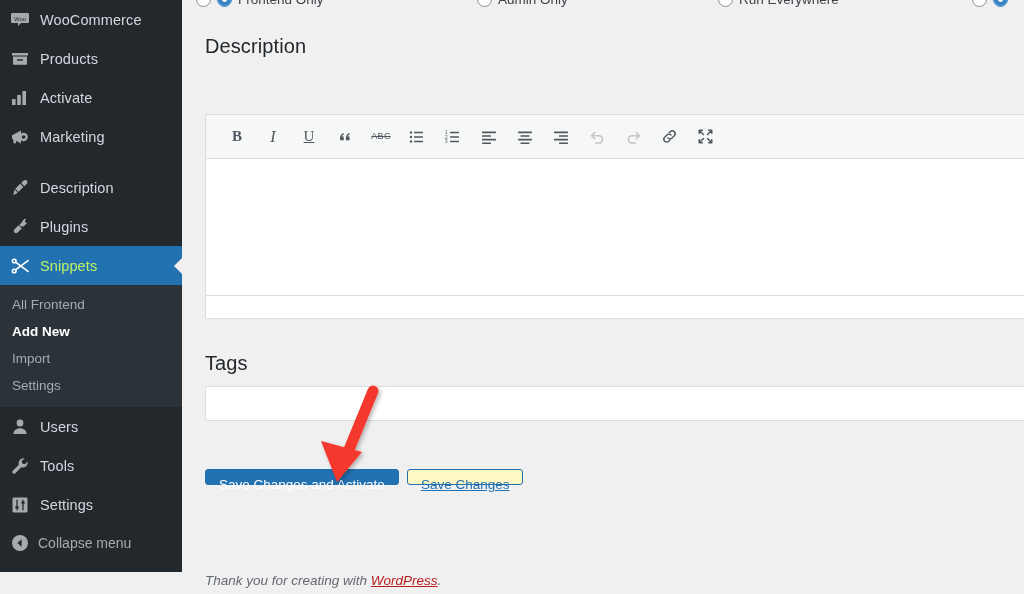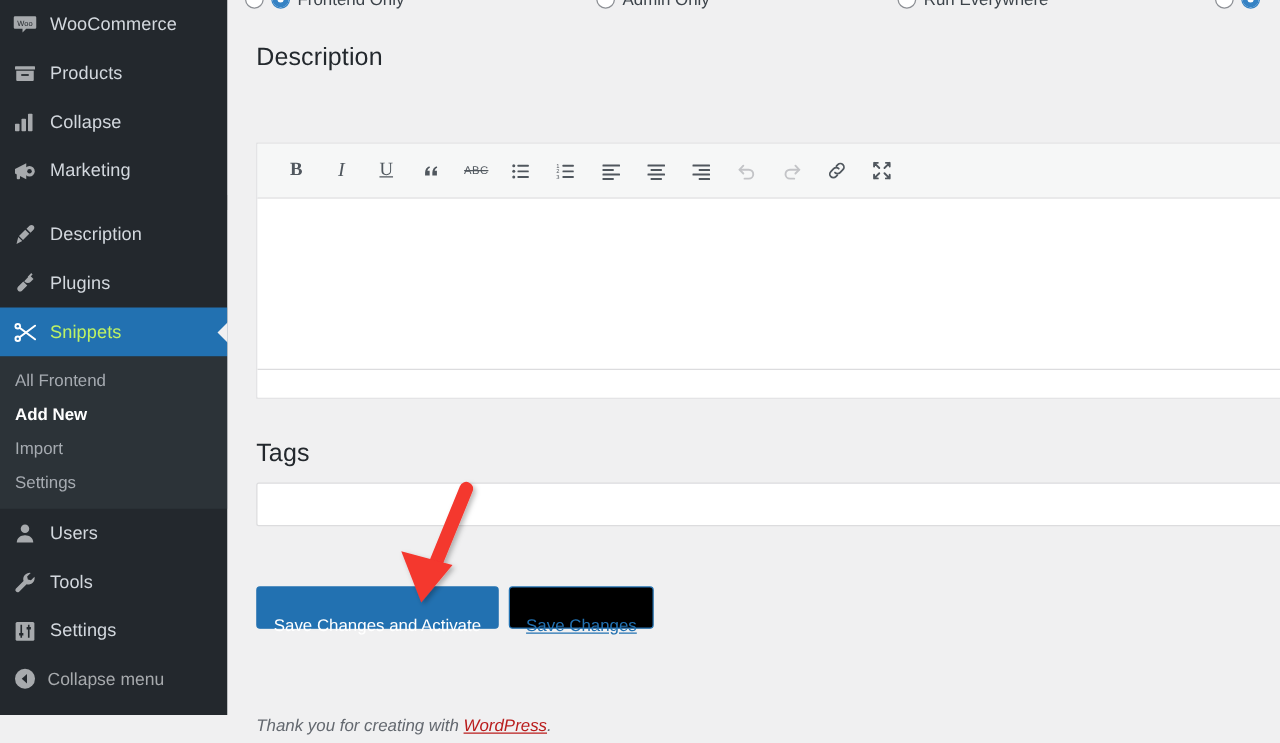--- a/index.html
+++ b/index.html
@@ -137,34 +137,34 @@
     position: absolute; left: 23px; top: 386px;
     width: 860px; height: 35px;
     background: #fff;
     border: 1px solid #dcdcde;
     border-radius: 2px;
   }
 
   
   #btn-row { position: absolute; left: 23px; top: 469px; display: flex; gap: 8px; }
   .btn {
-    height: 32px;
-    padding: 16px 13px;
+    height: 16px;
+    padding: 0 13px;
     font-size: 13.5px;
     line-height: 30px;
     border-radius: 3px;
     white-space: nowrap;
   }
   .btn-primary {
     background: #2271b1;
     border: 1px solid #2271b1;
     color: #fff;
   }
   .btn-secondary {
-    background: #000000;
+    background: #fef9c3;
     border: 1px solid #2271b1;
     color: #2271b1;
     text-decoration: underline;
   }
 
   
   #footer {
     position: absolute; left: 23px; top: 573px;
     font-size: 13.5px; font-style: italic;
     color: #646970;
@@ -207,21 +207,21 @@
     </div>
 
     <div class="menu-item">
       <span class="mi-icon">
         <svg width="20" height="20" viewBox="0 0 20 20" fill="currentColor">
           <rect x="2" y="11" width="3.6" height="6" rx="0.6"></rect>
           <rect x="7.2" y="7" width="3.6" height="10" rx="0.6"></rect>
           <rect x="12.4" y="3" width="3.6" height="14" rx="0.6"></rect>
         </svg>
       </span>
-      <span class="mi-label">Collapse</span>
+      <span class="mi-label">Activate</span>
     </div>
 
     <div class="menu-item">
       <span class="mi-icon">
         <svg width="20" height="20" viewBox="0 0 20 20" fill="currentColor">
           <path d="M2 8.2l9-4.6v12.8l-9-4.6V8.2z"></path>
           <circle cx="13.6" cy="10" r="4.2"></circle>
           <circle cx="13.6" cy="10" r="1.8" fill="#23282d"></circle>
           <rect x="3.4" y="11.4" width="2.6" height="5" rx="0.8"></rect>
         </svg>

